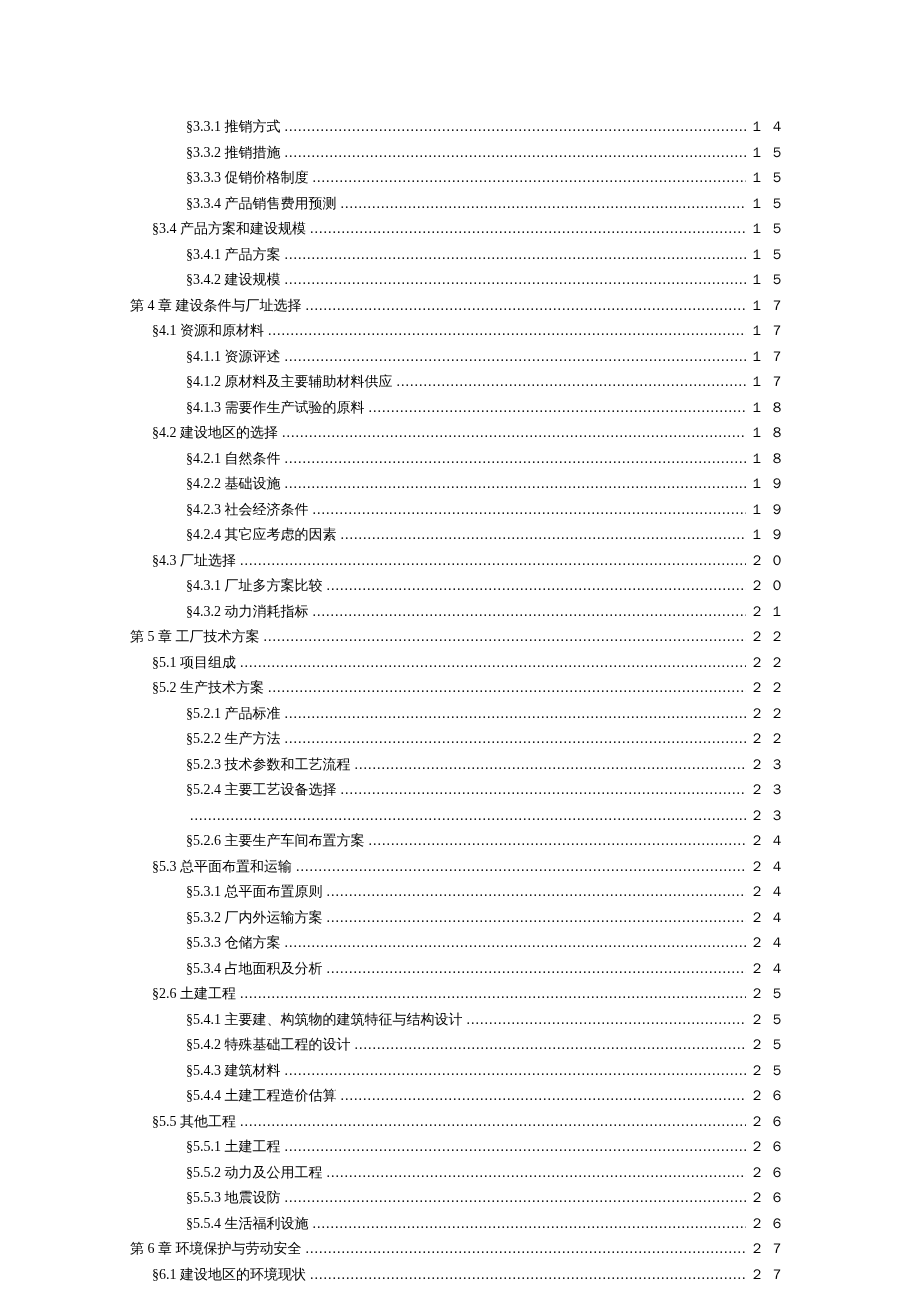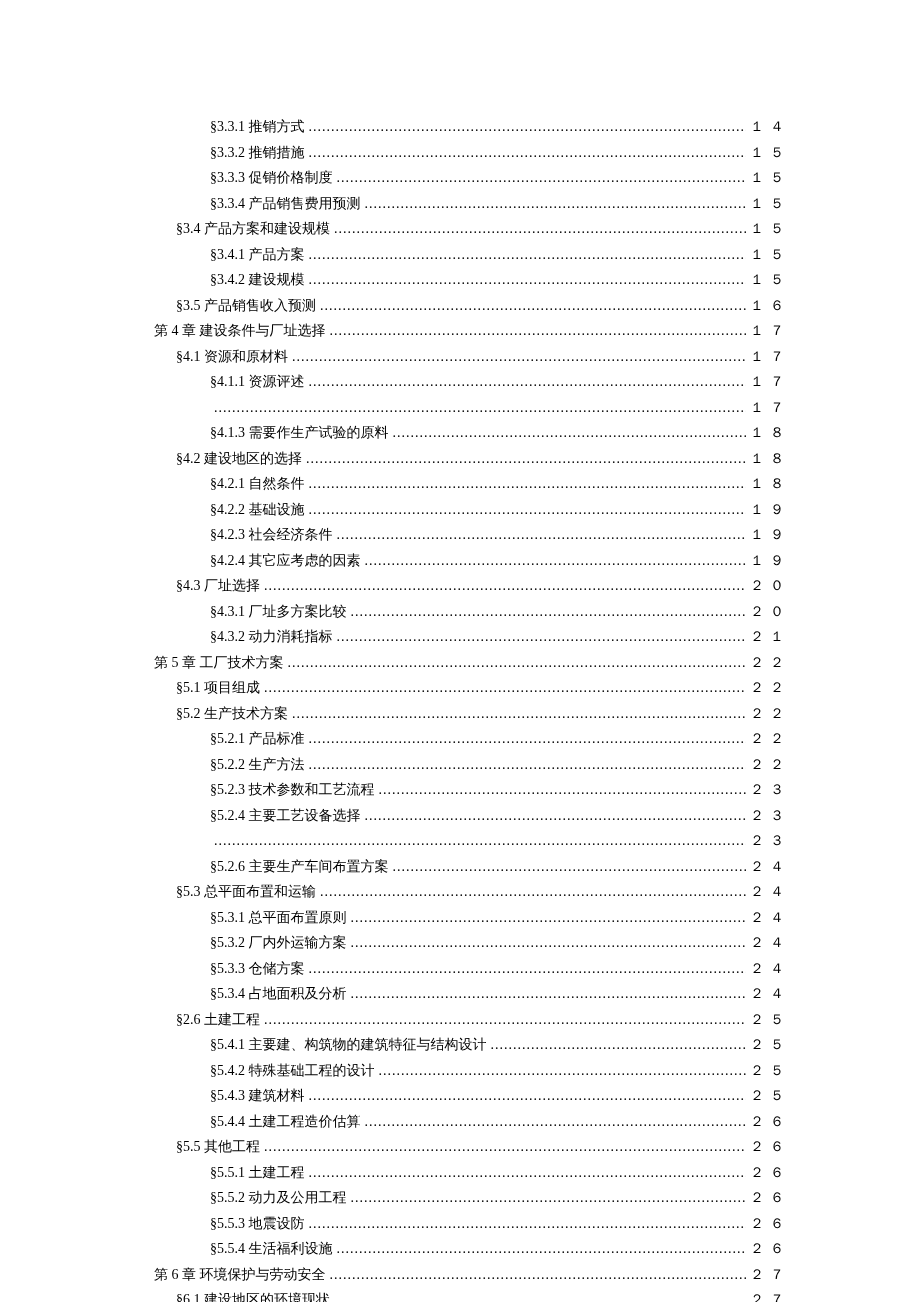--- a/index.html
+++ b/index.html
@@ -18,21 +18,20 @@
     }
     .toc-container {
       width: 100%;
     }
     .toc-entry {
       display: flex;
       align-items: flex-end;
       white-space: nowrap;
       line-height: 1.75;
       margin-bottom: 1px;
-      margin-left: 24px;
     }
     .toc-indent-0 { padding-left: 0; }
     .toc-indent-1 { padding-left: 22px; }
     .toc-indent-2 { padding-left: 56px; }
     .toc-label {
       flex-shrink: 0;
     }
     .toc-dots {
       flex: 1;
       overflow: hidden;
@@ -80,41 +79,37 @@
     <div class="toc-entry toc-indent-2">
       <span class="toc-label">§3.4.1 产品方案</span>
       <span class="toc-dots"></span>
       <span class="toc-page">１５</span>
     </div>
     <div class="toc-entry toc-indent-2">
       <span class="toc-label">§3.4.2 建设规模</span>
       <span class="toc-dots"></span>
       <span class="toc-page">１５</span>
     </div>
-    <div class="toc-entry toc-indent-1">
-      <span class="toc-label">§3.5 产品销售收入预测</span>
-      <span class="toc-dots"></span>
-      <span class="toc-page">１６</span>
-    </div>
     <div class="toc-entry toc-indent-0">
       <span class="toc-label">第 4 章 建设条件与厂址选择</span>
       <span class="toc-dots"></span>
       <span class="toc-page">１７</span>
     </div>
     <div class="toc-entry toc-indent-1">
       <span class="toc-label">§4.1 资源和原材料</span>
       <span class="toc-dots"></span>
       <span class="toc-page">１７</span>
     </div>
     <div class="toc-entry toc-indent-2">
       <span class="toc-label">§4.1.1 资源评述</span>
       <span class="toc-dots"></span>
       <span class="toc-page">１７</span>
     </div>
     <div class="toc-entry toc-indent-2">
+      <span class="toc-label">§4.1.2 原材料及主要辅助材料供应</span>
       <span class="toc-dots"></span>
       <span class="toc-page">１７</span>
     </div>
     <div class="toc-entry toc-indent-2">
       <span class="toc-label">§4.1.3 需要作生产试验的原料</span>
       <span class="toc-dots"></span>
       <span class="toc-page">１８</span>
     </div>
     <div class="toc-entry toc-indent-1">
       <span class="toc-label">§4.2 建设地区的选择</span>

